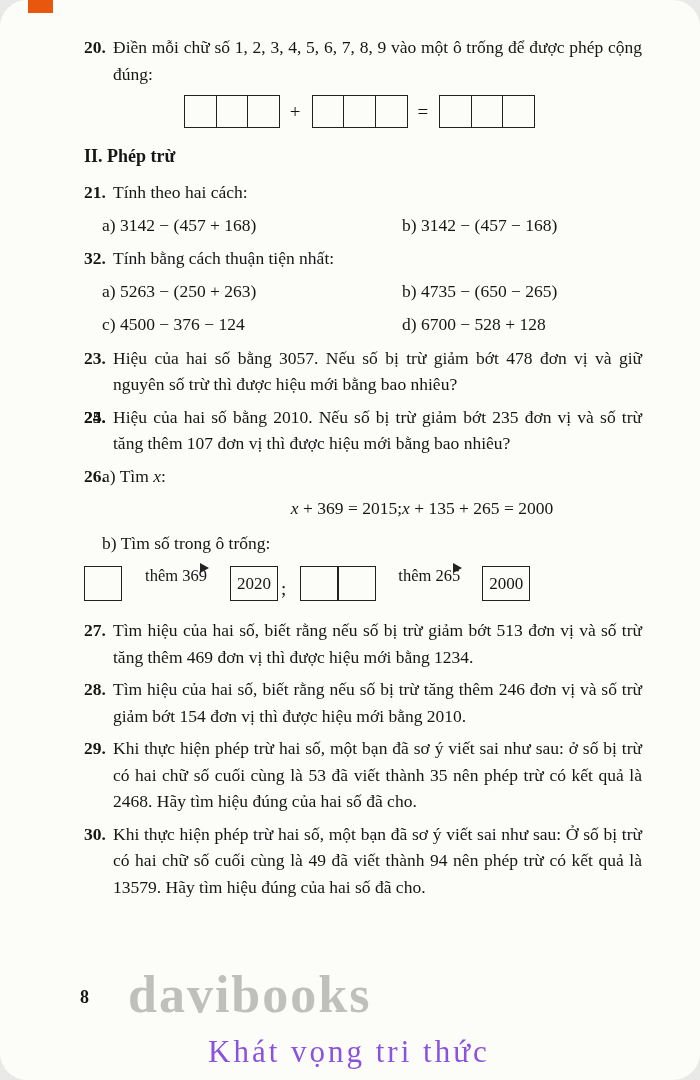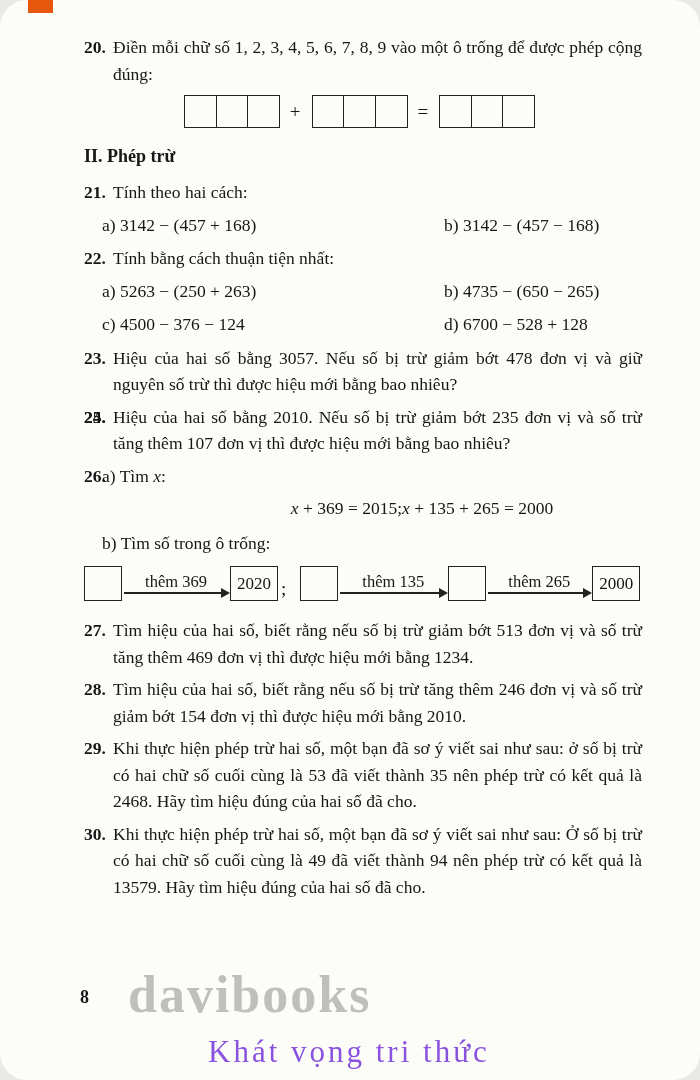--- a/index.html
+++ b/index.html
@@ -51,21 +51,20 @@
     background:#fcfcf9;
   }
   .op { font-size:19px; margin:0 11px; }
 
   
   .sub-row {
     display:flex;
     margin:0 0 7px 18px;
     font-size:17.5px;
     line-height:26.5px;
-    gap:42px;
   }
   .sub-left { width:300px; flex:none; }
 
   .eq-row {
     display:flex;
     margin:2px 0 8px 68px;
     font-size:17.5px;
     line-height:26.5px;
     text-align:right;
   }
@@ -89,21 +88,21 @@
   }
   .rbox {
     width:46px; height:33px; flex:none;
     border:1.4px solid #222;
     display:flex; align-items:center; justify-content:center;
     font-size:17px;
   }
   .arrow {
     flex:none;
     height:33px;
-    display:flex; flex-direction:column; justify-content:center;
+    display:flex; flex-direction:row; justify-content:center;
     padding:0 2px;
   }
   .arrow-label { font-size:16.5px; text-align:center; margin-bottom:1px; line-height:18px; }
   .arrow-line { position:relative; height:1.6px; background:#222; }
   .arrow-line::after {
     content:''; position:absolute; right:-2px; top:-4.2px;
     border-left:9px solid #222;
     border-top:5px solid transparent;
     border-bottom:5px solid transparent;
   }
@@ -166,21 +165,21 @@
     <div class="problem">
       <span class="pnum">21.</span>
       <span>Tính theo hai cách:</span>
     </div>
     <div class="sub-row">
       <span class="sub-left">a) 3142 − (457 + 168)</span>
       <span>b) 3142 − (457 − 168)</span>
     </div>
 
     <div class="problem">
-      <span class="pnum">22.</span>
+      <span class="pnum">32.</span>
       <span>Tính bằng cách thuận tiện nhất:</span>
     </div>
     <div class="sub-row">
       <span class="sub-left">a) 5263 − (250 + 263)</span>
       <span>b) 4735 − (650 − 265)</span>
     </div>
     <div class="sub-row">
       <span class="sub-left">c) 4500 − 376 − 124</span>
       <span>d) 6700 − 528 + 128</span>
     </div>
@@ -213,24 +212,20 @@
 
     <div class="diagram">
       <div class="ebox"></div>
       <div class="arrow" style="width:104px;">
         <div class="arrow-label">thêm 369</div>
         <div class="arrow-line"></div>
       </div>
       <div class="rbox">2020</div>
       <span class="sep">;</span>
       <div class="ebox" style="margin-left:8px;"></div>
-      <div class="arrow" style="width:106px;">
-        <div class="arrow-label">thêm 135</div>
-        <div class="arrow-line"></div>
-      </div>
       <div class="ebox"></div>
       <div class="arrow" style="width:102px;">
         <div class="arrow-label">thêm 265</div>
         <div class="arrow-line"></div>
       </div>
       <div class="rbox">2000</div>
     </div>
 
     <div class="problem">
       <span class="pnum">27.</span>

